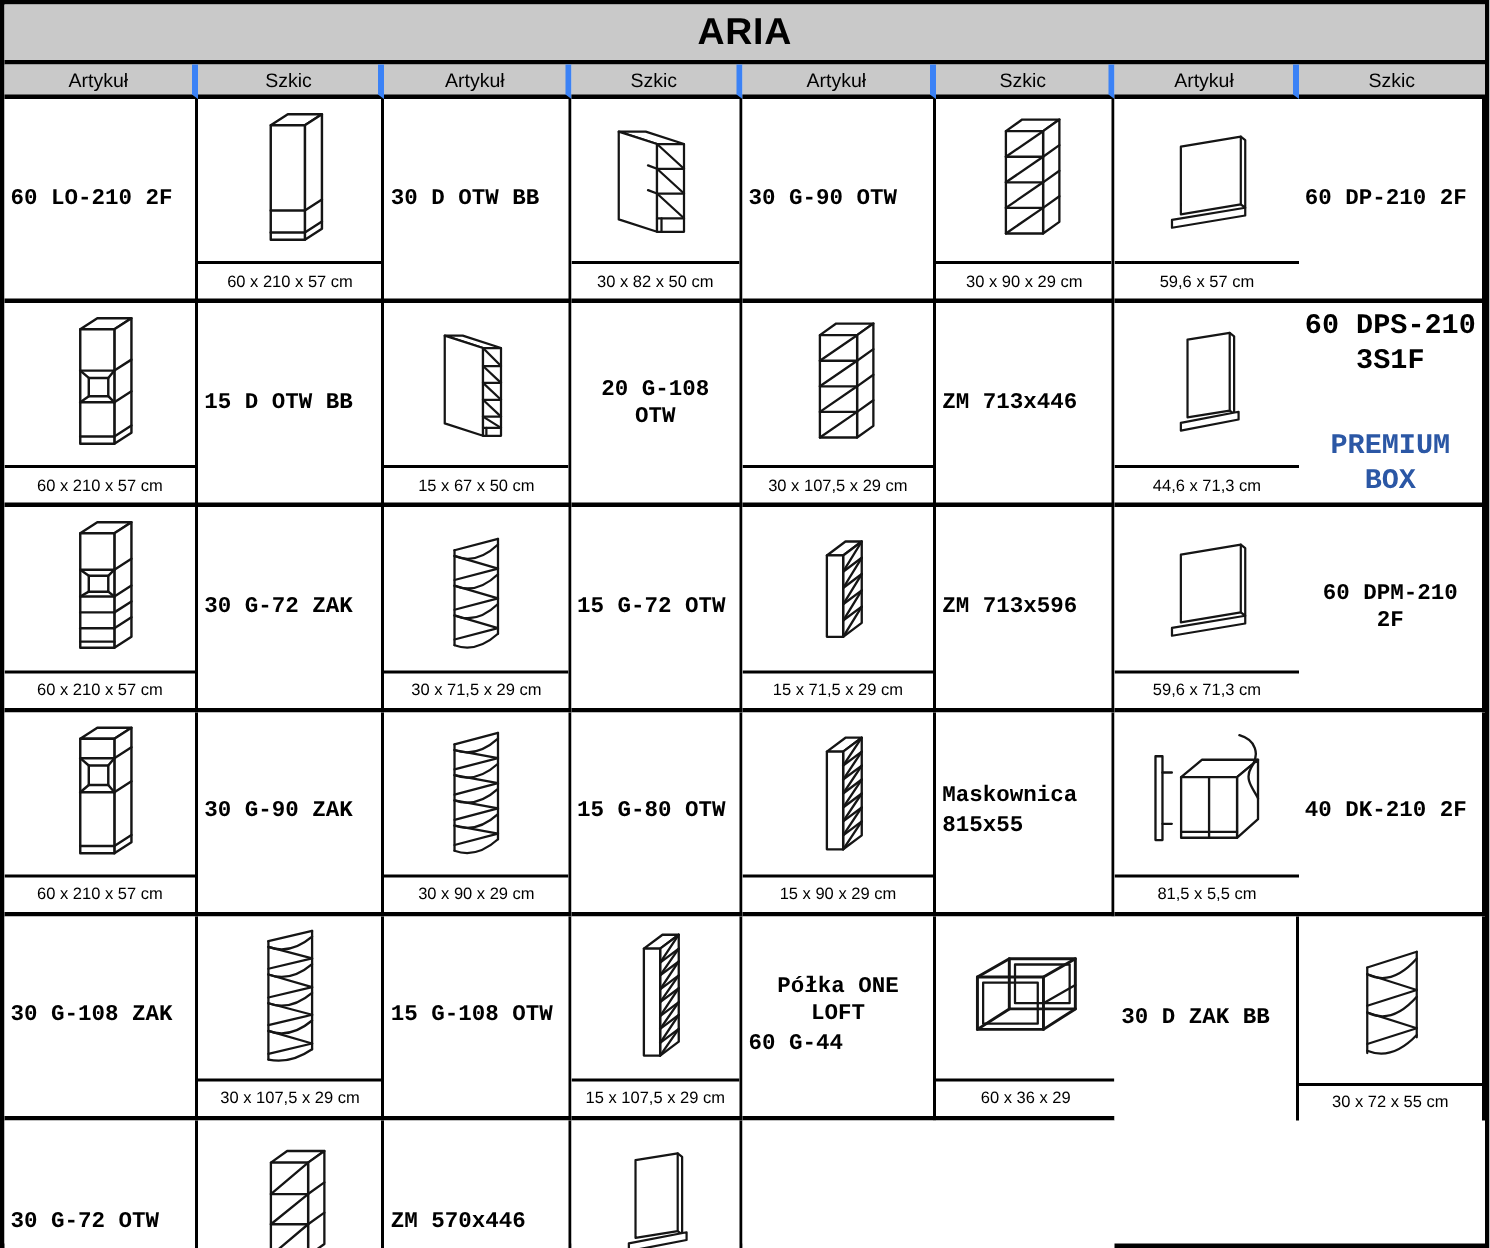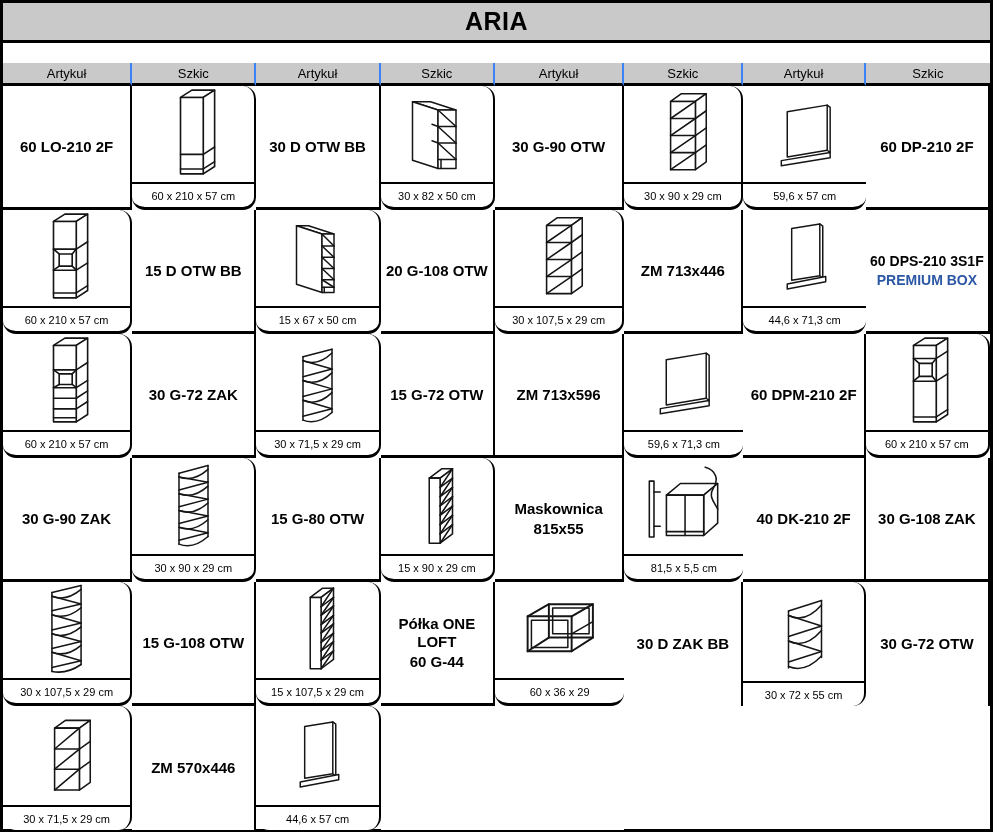--- a/index.html
+++ b/index.html
@@ -1,26 +1,26 @@
 <!DOCTYPE html>
 <html style="--hdr: #c9c9c9;"><head>
 <meta charset="utf-8">
 <style>
   html,body{margin:0;padding:0;background:#fff;}
   body{font-family:"Liberation Sans",sans-serif;color:#000;}
-  .page{width:993px;height:832px;box-sizing:border-box;border:3px solid #000;display:flex;flex-direction:column;background:#fff;gap:20px;}
+  .page{width:993px;height:832px;box-sizing:border-box;border:3px solid #000;display:flex;flex-direction:column;background:#fff;}
   .title-row{background:var(--hdr,#c9c9c9);border-bottom:3px solid #000;height:37px;flex:0 0 37px;display:flex;align-items:center;justify-content:center;font-size:25px;font-weight:bold;letter-spacing:.5px;}
   .grid{flex:1;display:grid;grid-template-columns:130fr 125fr 125fr 115fr 130fr 120fr 123fr 125fr;grid-template-rows:23px repeat(6,1fr);}
-  .hcell{background:var(--hdr,#c9c9c9);border-right:2px solid #3b82f6;border-bottom:3px solid #000;display:flex;align-items:center;justify-content:center;font-size:13px;box-sizing:border-box;}
+  .hcell{background:var(--hdr,#c9c9c9);border-right:4px solid #3b82f6;border-bottom:3px solid #000;display:flex;align-items:center;justify-content:center;font-size:13px;box-sizing:border-box;}
   .cell{border-right:2px solid #000;border-bottom:3px solid #000;box-sizing:border-box;overflow:hidden;background:#fff;}
   .last-col{border-right:none !important;}
   .last-row{border-bottom:none !important;}
-  .artykul{display:flex;flex-direction:column;align-items:center;justify-content:center;text-align:center;font-weight:bold;font-size:15px;line-height:1.2;padding:4px;gap:2px;}
-  .artykul.small-name{font-size:14px;}
-  .szkic{display:flex;flex-direction:column;border-radius:13px;}
+  .artykul{display:flex;flex-direction:column;align-items:flex-start;justify-content:center;text-align:center;font-weight:bold;font-size:15px;line-height:1.2;padding:4px;gap:2px;font-family:Liberation Mono, monospace;}
+  .artykul.small-name{font-size:19px;}
+  .szkic{display:flex;flex-direction:column;}
   .sketch-area{flex:1;display:flex;align-items:center;justify-content:center;overflow:hidden;}
   .dims{border-top:2px solid #000;height:23px;flex:0 0 23px;display:flex;align-items:center;justify-content:center;font-size:11px;}
   .sketch-area svg *{stroke:#151515;stroke-width:2;fill:none;stroke-linejoin:round;stroke-linecap:round;}
   .sketch-area svg .f{fill:#fff;}
   .sketch-area svg .thick{stroke-width:2.6;}
 </style>
 </head>
 <body>
 
 <div class="page">
@@ -185,21 +185,21 @@
           <svg viewBox="0 0 100 108" width="74" height="80">
             <polygon class="f" points="32,14 70,8 70,78 32,84"></polygon>
             <polyline points="70,8 74,11 74,81 70,78"></polyline>
             <polygon class="f" points="26,89 78,79 78,86 26,96"></polygon>
           </svg>
         </div>
         <div class="dims">44,6 x 71,3 cm</div>
       </div>
       <div class="cell artykul small-name">
         <div>60 DPS-210 3S1F</div>
-        <div style="color: rgb(43, 87, 165);">PREMIUM BOX</div>
+        <div style="color: rgb(43, 87, 165); margin-top: 32px;">PREMIUM BOX</div>
       </div>
       <div class="cell szkic">
         <div class="sketch-area">
           <svg viewBox="0 0 80 118" width="65" height="96">
             <polygon class="f" points="24,14 52,14 66,5 38,5"></polygon>
             <polygon class="f" points="52,14 66,5 66,99 52,108"></polygon>
             <polygon class="f" points="24,14 52,14 52,108 24,108"></polygon>
             <line x1="24" y1="44" x2="52" y2="44"></line>
             <line x1="52" y1="44" x2="66" y2="35"></line>
             <line x1="24" y1="66" x2="52" y2="66"></line>
@@ -236,20 +236,39 @@
             <path d="M26,109 Q45,116 64,99"></path>
             <line x1="26" y1="31" x2="64" y2="42"></line>
             <line x1="26" y1="57" x2="64" y2="68"></line>
             <line x1="26" y1="83" x2="64" y2="94"></line>
           </svg>
         </div>
         <div class="dims">30 x 71,5 x 29 cm</div>
       </div>
       <div class="cell artykul">
         <div>15 G-72 OTW</div>
+      </div>
+      <div class="cell szkic">
+        <div class="sketch-area">
+          <svg viewBox="0 0 80 116" width="62" height="90">
+            <polygon class="f" points="30,30 44,30 60,18 46,18"></polygon>
+            <polygon class="f" points="44,30 60,18 60,88 44,100"></polygon>
+            <polygon class="f" points="30,30 44,30 44,100 30,100"></polygon>
+            <line x1="44" y1="44" x2="60" y2="32"></line>
+            <line x1="44" y1="58" x2="60" y2="46"></line>
+            <line x1="44" y1="72" x2="60" y2="60"></line>
+            <line x1="44" y1="86" x2="60" y2="74"></line>
+            <line x1="44" y1="44" x2="60" y2="18"></line>
+            <line x1="44" y1="58" x2="60" y2="32"></line>
+            <line x1="44" y1="72" x2="60" y2="46"></line>
+            <line x1="44" y1="86" x2="60" y2="60"></line>
+            <line x1="44" y1="100" x2="60" y2="74"></line>
+          </svg>
+        </div>
+        <div class="dims">15 x 71,5 x 29 cm</div>
       </div>
       <div class="cell artykul">
         <div>ZM 713x596</div>
       </div>
       <div class="cell szkic last-col">
         <div class="sketch-area">
           <svg viewBox="0 0 100 108" width="74" height="80">
             <polygon class="f" points="26,24 80,15 80,76 26,85"></polygon>
             <polyline points="80,15 84,18 84,79 80,76"></polyline>
             <polygon class="f" points="18,90 84,79 84,86 18,97"></polygon>

